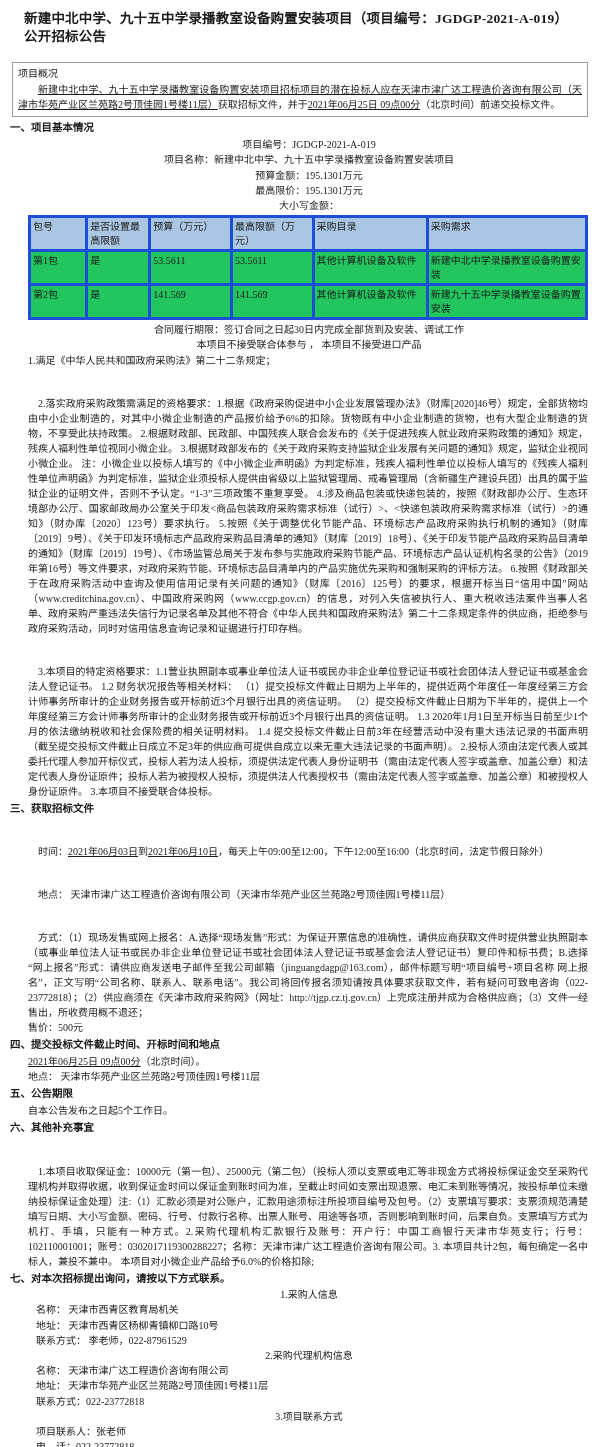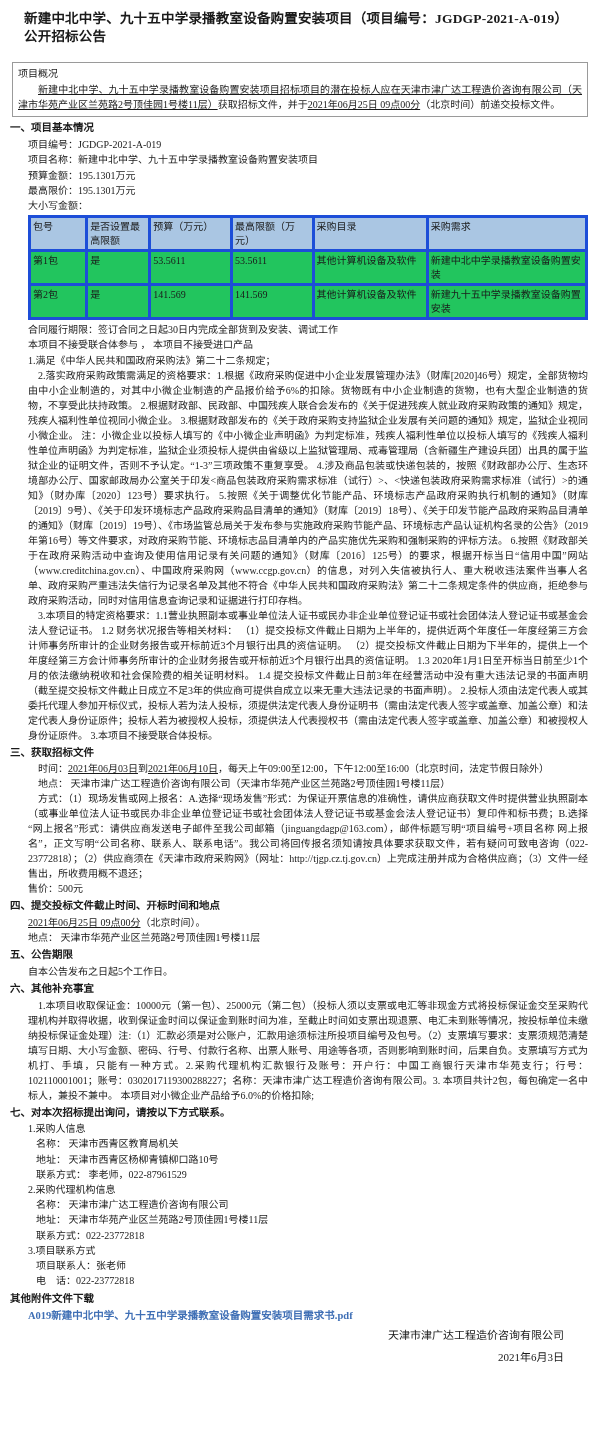--- a/index.html
+++ b/index.html
@@ -44,30 +44,31 @@
     text-align: justify;
   }
   .u { text-decoration: underline; }
   h2.section {
     font-weight: bold;
     font-size: 10.5px;
     margin: 2px 0 1px 0;
     padding: 0;
     line-height: 1.5;
   }
-  .lvl1 { margin-left: 18px; line-height: 1.52; }
+  .lvl1 { margin-left: 18px; line-height: 1.52; text-align: center; }
   .lvl2 { margin-left: 26px; line-height: 1.52; }
   .para {
     margin-left: 18px;
     margin-right: 2px;
     text-align: justify;
     line-height: 1.5;
   }
   .para.hang {
     text-indent: 10px;
+    margin-top: 28px;
   }
   .para.nohang { text-indent: 0; }
   table.req-table {
     border-collapse: collapse;
     width: 560px;
     margin: 2px 0 2px 18px;
     font-size: 10px;
     table-layout: fixed;
   }
   table.req-table th,

